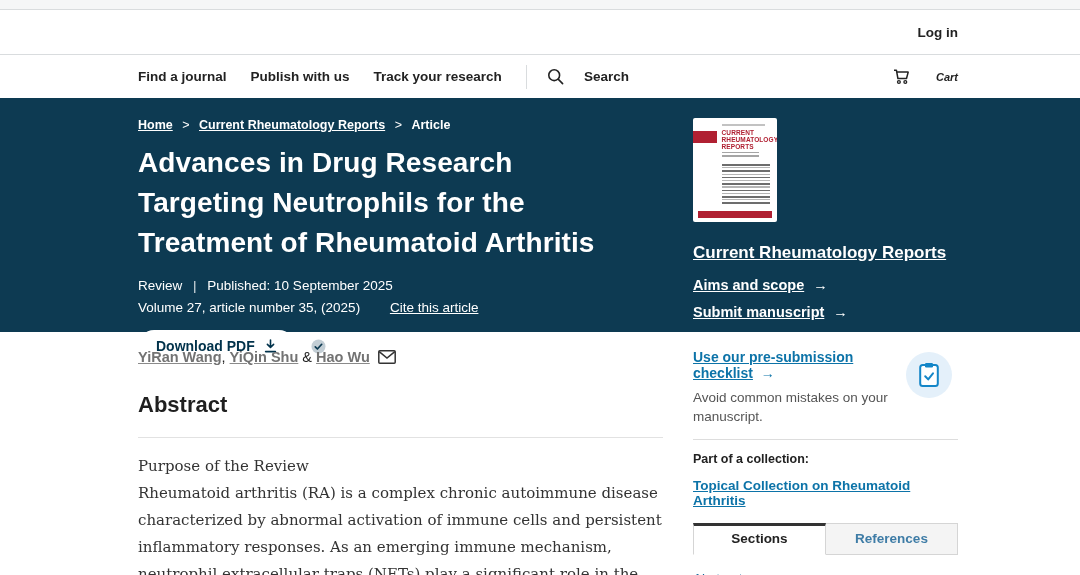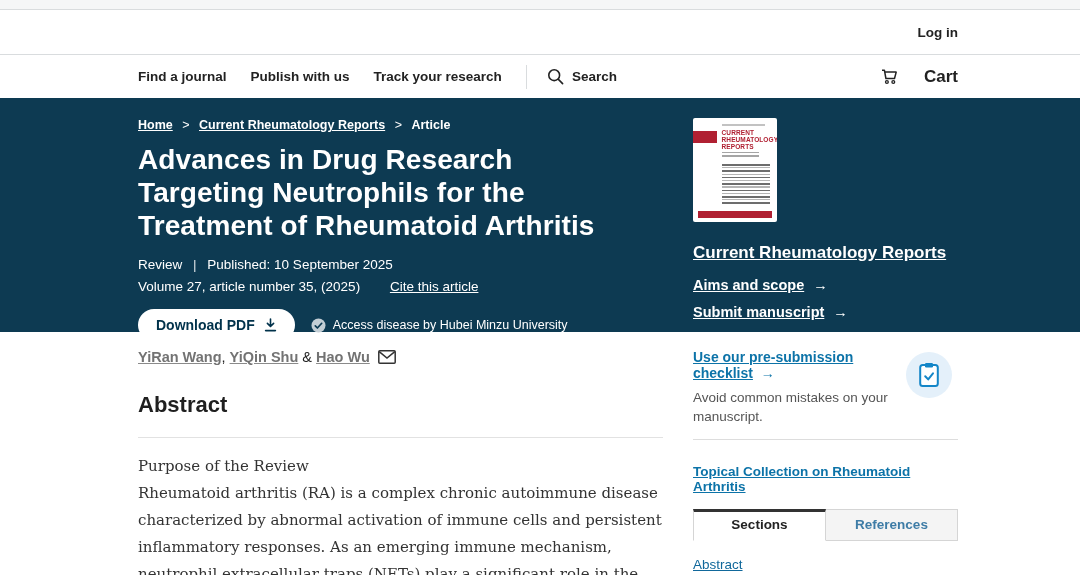--- a/index.html
+++ b/index.html
@@ -20,31 +20,31 @@
     display:flex; align-items:center; padding:0 122px 0 138px; background:#fff; }
   .logo { display:flex; align-items:baseline; gap:7px; color:#01324b; }
   .logo-main { font-size:20px; font-weight:800; letter-spacing:.2px; }
   .logo-suffix { font-family:"DejaVu Serif", serif; font-size:21px; font-weight:400; }
   .login-link { margin-left:auto; font-size:13.5px; font-weight:700; color:#222; text-decoration:none; }
 
   
   .site-nav { height:43px; display:flex; align-items:center; padding:0 122px 0 138px; background:#fff; }
   .nav-item { font-size:13.5px; font-weight:700; color:#222; text-decoration:none; margin-right:24px; }
   .nav-vsep { width:1px; height:24px; background:#d9dcde; margin:0 20px 0 0; }
-  .nav-search { display:flex; align-items:center; gap:8px; font-size:13.5px; font-weight:700; color:#222; text-decoration:none; }
-  .nav-cart { margin-left:auto; display:flex; align-items:center; gap:25px; font-size:17px; font-weight:700; color:#222; text-decoration:none; }
+  .nav-search { display:flex; align-items:center; gap:20px; font-size:13.5px; font-weight:700; color:#222; text-decoration:none; }
+  .nav-cart { margin-left:auto; display:flex; align-items:center; gap:25px; font-size:11px; font-weight:700; color:#222; text-decoration:none;font-style:italic; }
 
   
   .banner { height:234px; background:#0d3a52; color:#fff; display:flex; padding:20px 122px 0 138px; }
   .banner-main { width:555px; }
   .breadcrumb { font-size:12.5px; margin-bottom:11px; }
   .breadcrumb a { color:#fff; font-weight:600; text-decoration:underline; }
   .breadcrumb .crumb-sep { margin:0 6px; font-weight:400; }
   .breadcrumb .crumb-current { font-weight:600; }
-  .article-title { font-size:28px; line-height:33px; font-weight:700; margin:0 0 12px; max-width:480px; letter-spacing:.1px; }
+  .article-title { font-size:28px; line-height:40px; font-weight:700; margin:0 0 12px; max-width:480px; letter-spacing:.1px; }
   .meta-row { font-size:13.5px; line-height:22px; }
   .meta-sep { margin:0 7px; opacity:.85; }
   .cite-link { color:#fff; text-decoration:underline; margin-left:26px; }
   .action-row { margin-top:11px; display:flex; align-items:center; gap:16px; }
   .btn-download { display:flex; align-items:center; gap:9px; background:#fff; color:#01324b;
     border:none; border-radius:17px; padding:8px 18px; font-size:14px; font-weight:700;
     font-family:"Liberation Sans",sans-serif; }
   .access-note { display:flex; align-items:center; gap:7px; font-size:12.5px; }
 
   .banner-side { width:265px; margin-left:auto; }
@@ -229,20 +229,21 @@
         <span>
           <svg width="22" height="26" viewBox="0 0 22 26">
               <rect x="2.2" y="3" width="17.6" height="21" rx="2.5" fill="#ffffff" stroke="#1486c8" stroke-width="2"></rect>
               <rect x="7" y="1" width="8" height="4.4" rx="1.2" fill="#1486c8"></rect>
               <path d="M7.2 14.2 l3 3.2 l4.8 -6" fill="none" stroke="#1486c8" stroke-width="2" stroke-linecap="round" stroke-linejoin="round"></path>
             </svg>
         </span>
       </div>
     </div>
     <hr class="side-rule">
+    <div class="collection-label">Part of a collection:</div>
     <a class="collection-link">Topical Collection on Rheumatoid Arthritis</a>
 
     <div class="tabs">
       <div class="tab active">Sections</div>
       <div class="tab">References</div>
     </div>
 
     <div class="section-links">
       <a class="section-link">Abstract</a>
 

